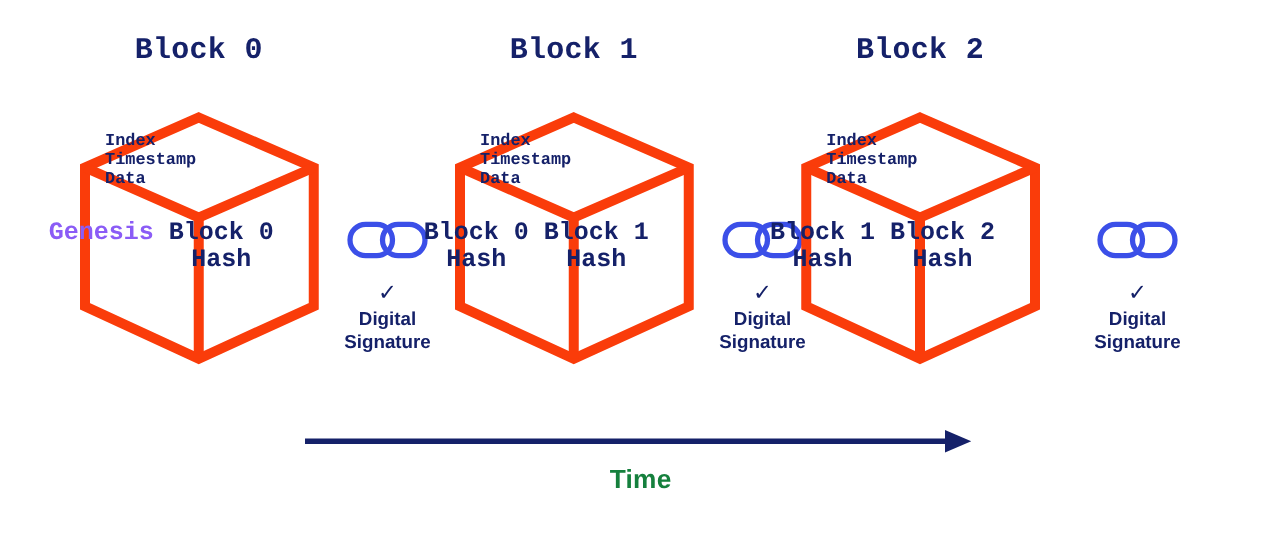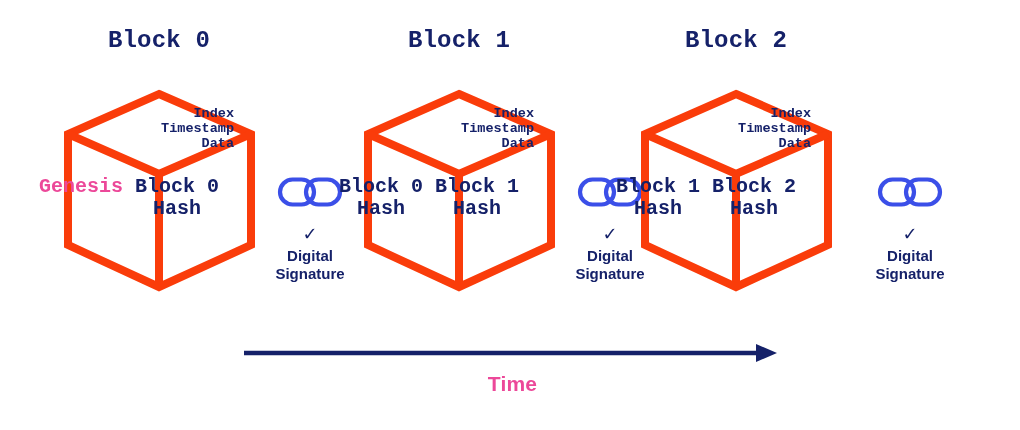--- a/index.html
+++ b/index.html
@@ -50,39 +50,39 @@
     height: 205px;
     overflow: visible;
   }
 
   
   .face-top {
     position: absolute;
     top: 18px;
     left: 55px;
     width: 150px;
-    text-align: right;
+    text-align: left;
     font-size: 13.5px;
     font-weight: bold;
     line-height: 1.12;
     color: #152169;
   }
   .face-left, .face-right {
     position: absolute;
     top: 88px;
     width: 84px;
     text-align: center;
     font-size: 20px;
     font-weight: bold;
     line-height: 1.12;
     color: #152169;
   }
   .face-left  { left: 10px; }
   .face-right { left: 106px; }
-  .face-left.genesis { color: #ec4899; }
+  .face-left.genesis { color: #8b5cf6; }
 
   
   .sig-group {
     position: absolute;
     top: 0;
     width: 130px;
     height: 300px;
   }
   .chain-icon {
     position: absolute;
@@ -125,21 +125,21 @@
   }
   .time-axis svg { display: block; }
   .time-label {
     position: absolute;
     left: 240px;
     top: 372px;
     width: 545px;
     text-align: center;
     font-size: 21px;
     font-weight: bold;
-    color: #ec4899;
+    color: #15803d;
     letter-spacing: 0.2px;
   }
 </style>
 </head>
 <body>
 
 <div id="canvas">
 
   <div class="block-group" style="left:29px;">
     <div class="block-title">Block 0</div>

